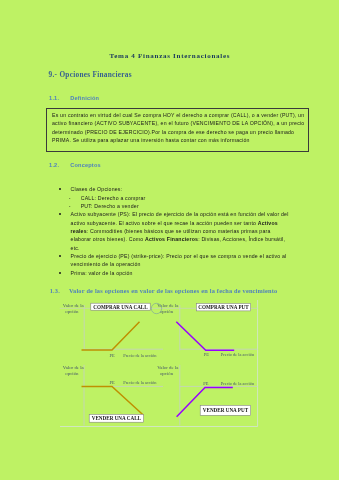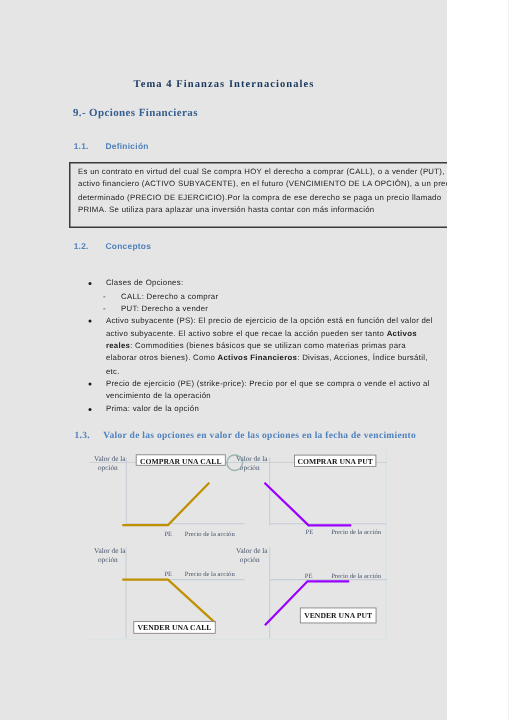--- a/index.html
+++ b/index.html
@@ -3,21 +3,21 @@
 <meta charset="utf-8">
 <title>Tema 4 Finanzas Internacionales</title>
 <style>
   html,body{margin:0;padding:0;}
   body{
     width:339px;height:480px;background:#ffffff;
     font-family:"Liberation Sans", sans-serif;
     color:#000;
     overflow:hidden;
   }
-  .page{position:relative;width:298px;height:480px;background:#e5e5e5;overflow:hidden;}
+  .page{position:relative;width:339px;height:480px;background:#bef264;overflow:hidden;}
   .abs{position:absolute;}
 
   .h-title{
     font-family:"Liberation Serif", serif;
     font-weight:bold;color:#17365d;font-size:7.0px;letter-spacing:0.72px;
     left:0;right:0;top:52.3px;text-align:center;text-indent:0.72px;
   }
   .h1{
     font-family:"Liberation Serif", serif;
     font-weight:bold;color:#365f91;font-size:7.3px;letter-spacing:0.27px;

